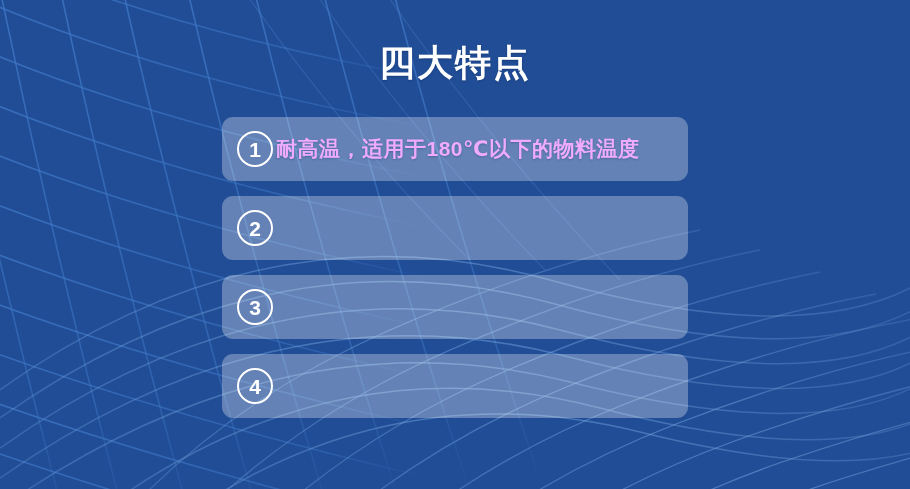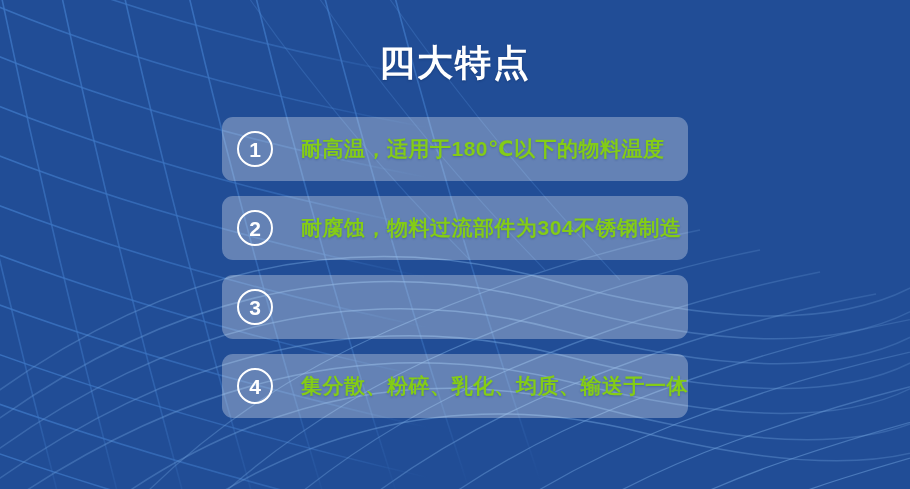--- a/index.html
+++ b/index.html
@@ -74,22 +74,22 @@
     box-sizing: border-box;
     color: #ffffff;
     font-size: 21px;
     font-weight: bold;
     display: flex;
     align-items: center;
     justify-content: center;
     line-height: 1;
   }
   .feature-text {
-    margin-left: 28px;
-    color: #84cc16;
+    margin-left: 3px;
+    color: #f0abfc;
     font-size: 21px;
     font-weight: bold;
     letter-spacing: 0.5px;
     white-space: nowrap;
     text-shadow: 0 1px 2px rgba(20,50,110,0.30);
   }
 </style>
 </head>
 <body>
 
@@ -178,27 +178,25 @@
 
     <div class="feature-list">
 
       <div class="feature-row">
         <div class="badge">1</div>
         <div class="feature-text">耐高温，适用于180℃以下的物料温度</div>
       </div>
 
       <div class="feature-row">
         <div class="badge">2</div>
-        <div class="feature-text">耐腐蚀，物料过流部件为304不锈钢制造</div>
       </div>
 
       <div class="feature-row">
         <div class="badge">3</div>
       </div>
 
       <div class="feature-row">
         <div class="badge">4</div>
-        <div class="feature-text">集分散、粉碎、乳化、均质、输送于一体</div>
       </div>
 
     </div>
   </div>
 </div>
 
 </body></html>

